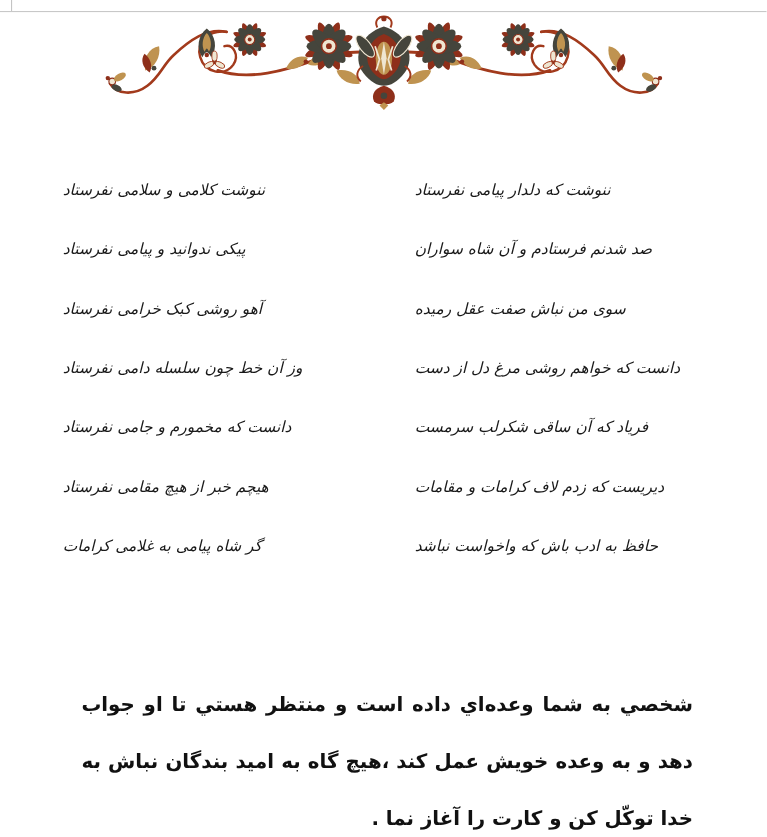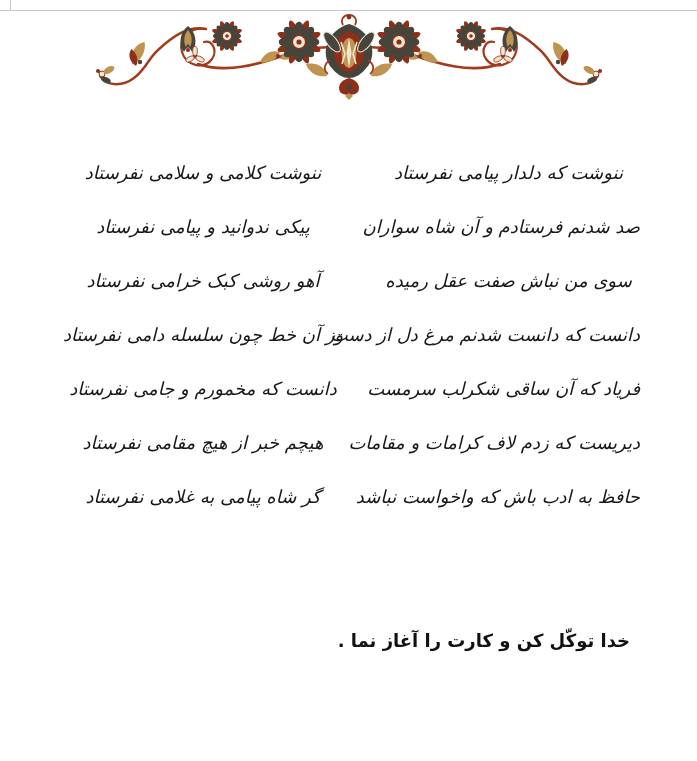--- a/index.html
+++ b/index.html
@@ -10,22 +10,22 @@
   .top-tick{position:absolute;top:0;left:10px;width:1px;height:10px;background:#c4c4c4;}
   .top-divider{position:absolute;top:10px;left:0;width:697px;height:1px;background:#c8c8c8;}
   .ornament{position:absolute;top:12px;left:50%;transform:translateX(-50%);}
   
   .poem{
     position:absolute;top:146px;right:57px;width:583px;
     direction:rtl;display:grid;grid-template-columns:263px 292px;column-gap:28px;
   }
   .couplet{display:contents;}
   .hemi{
-    height:54px;line-height:54px;font-size:18px;font-style:italic;
-    color:#181818;text-align:center;white-space:nowrap;
+    height:54px;line-height:54px;font-size:14px;font-style:italic;
+    color:#181818;text-align:left;white-space:nowrap;
   }
   
   .prose{
     position:absolute;top:615px;right:67px;width:556px;direction:rtl;
     font-size:18px;font-weight:bold;color:#111111;
   }
   .prose-line{height:52px;line-height:52px;text-align:justify;text-align-last:justify;white-space:nowrap;}
   .prose-line.last{text-align:right;text-align-last:right;}
 </style>
 </head>
@@ -115,32 +115,34 @@
   </div>
   <div class="couplet">
     <div class="hemi">صد شدنم فرستادم و آن شاه سواران</div>
     <div class="hemi">پیکی ندوانید و پیامی نفرستاد</div>
   </div>
   <div class="couplet">
     <div class="hemi">سوی من نباش صفت عقل رمیده</div>
     <div class="hemi">آهو روشی کبک خرامی نفرستاد</div>
   </div>
   <div class="couplet">
-    <div class="hemi">دانست که دانست شدنم مرغ دل از دست</div>
+    <div class="hemi">دانست که خواهم روشی مرغ دل از دست</div>
     <div class="hemi">وز آن خط چون سلسله دامی نفرستاد</div>
   </div>
   <div class="couplet">
     <div class="hemi">فریاد که آن ساقی شکرلب سرمست</div>
     <div class="hemi">دانست که مخمورم و جامی نفرستاد</div>
   </div>
   <div class="couplet">
     <div class="hemi">دیریست که زدم لاف کرامات و مقامات</div>
     <div class="hemi">هیچم خبر از هیچ مقامی نفرستاد</div>
   </div>
   <div class="couplet">
     <div class="hemi">حافظ به ادب باش که واخواست نباشد</div>
-    <div class="hemi">گر شاه پیامی به غلامی نفرستاد</div>
+    <div class="hemi">گر شاه پیامی به غلامی کرامات</div>
   </div>
 </div>
 
 <div class="prose">
+  <div class="prose-line">شخصي به شما وعده‌اي داده است و منتظر هستي تا او جواب</div>
+  <div class="prose-line">دهد و به وعده خويش عمل کند ،هيچ گاه به اميد بندگان نباش به</div>
   <div class="prose-line last">خدا توکّل کن و کارت را آغاز نما .</div>
 </div>
 
 </body></html>

